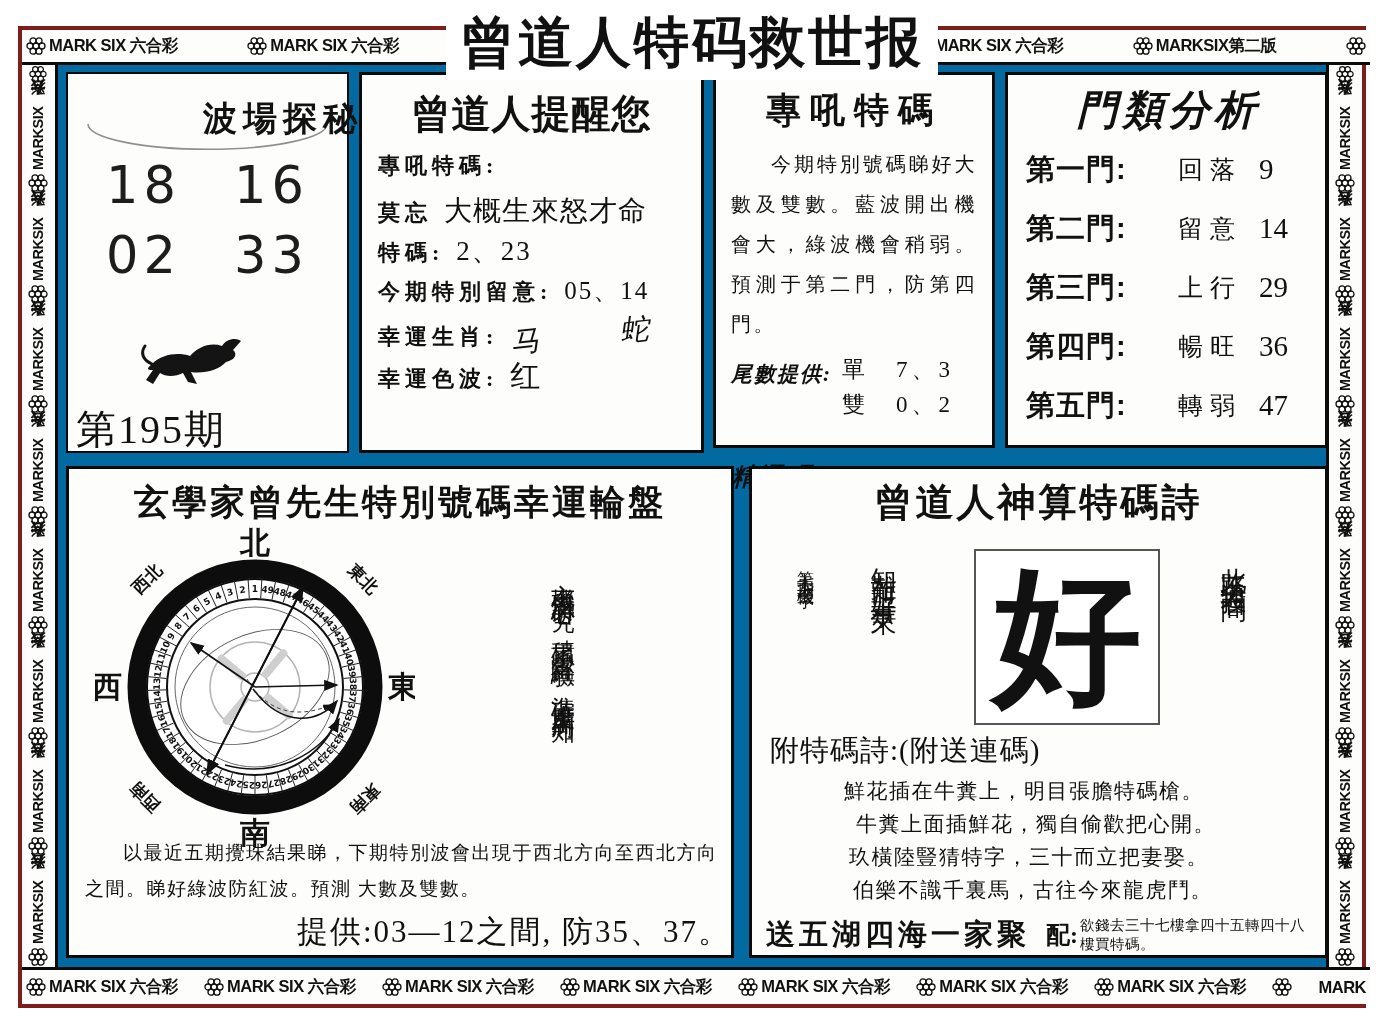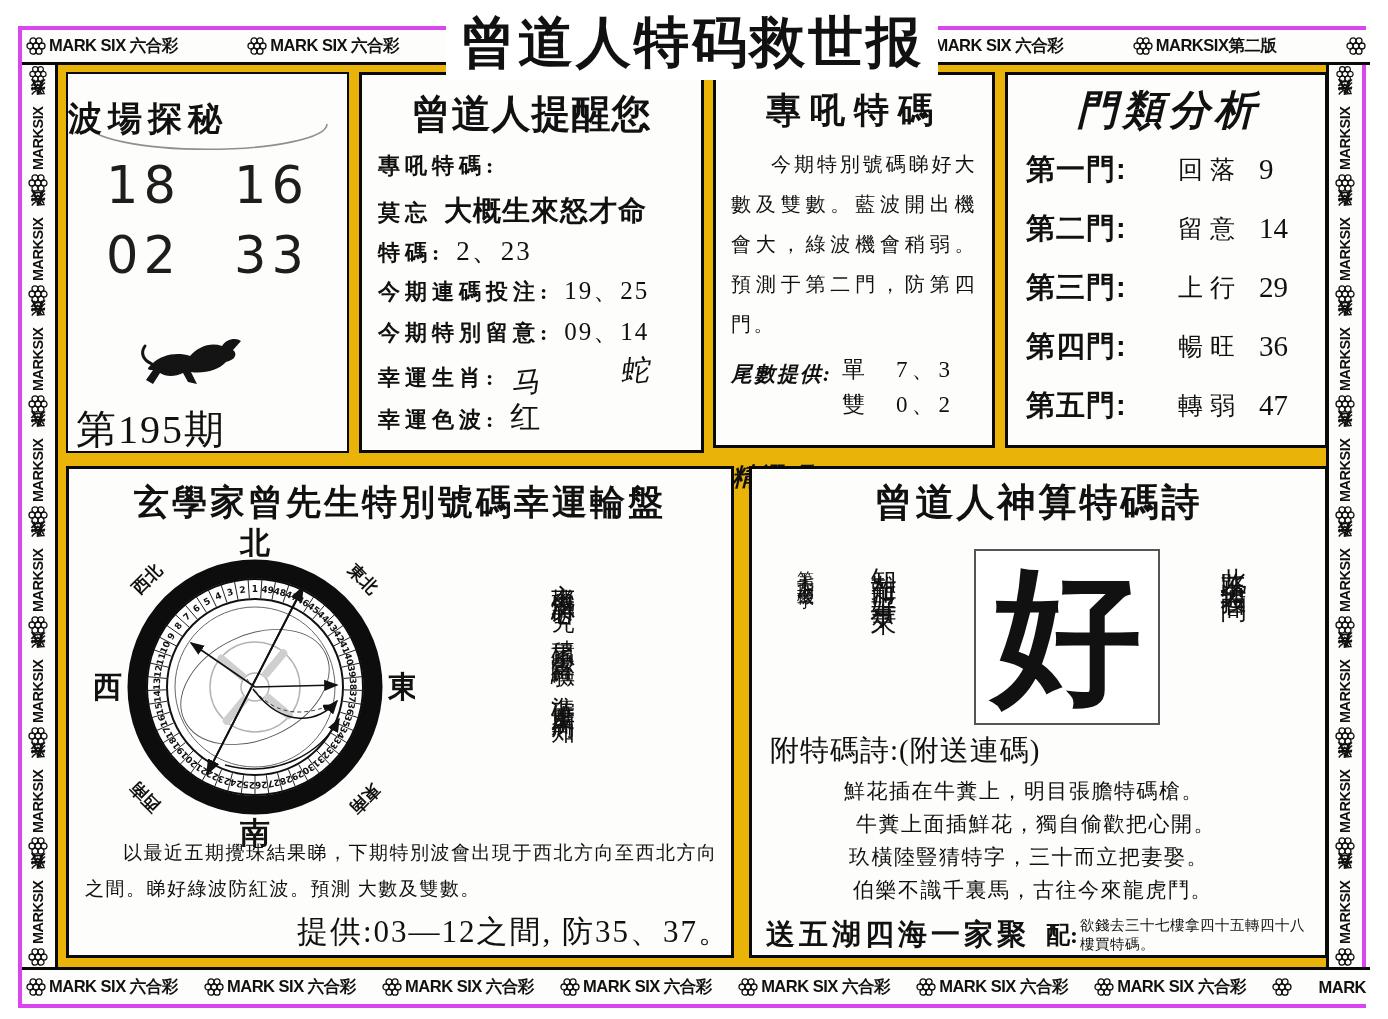--- a/index.html
+++ b/index.html
@@ -1,19 +1,19 @@
 <!DOCTYPE html>
 <html><head>
 <meta charset="utf-8">
 <style>
   html,body{margin:0;padding:0;}
   body{width:1388px;height:1019px;position:relative;background:#ffffff;
        font-family:"Liberation Serif", serif;color:#111;overflow:hidden;}
   .frame{position:absolute;left:18px;top:26px;width:1340px;height:974px;
-         border:4px solid #d946ef;background:#eab308;}
+         border:4px solid #7f1d1d;background:#0369a1;}
   
   .strip{position:absolute;display:flex;align-items:center;overflow:hidden;background:#fdfdfb;}
   .strip-top{left:0;top:0;width:100%;height:32px;border-bottom:3px solid #0a0a0a;justify-content:space-between;padding:0 4px;}
   .strip-bottom{left:0;bottom:0;width:100%;height:34px;border-top:3px solid #0a0a0a;justify-content:space-between;padding:0 4px;}
   .strip-left{left:0;top:35px;bottom:37px;width:33px;border-right:3px solid #0a0a0a;}
   .strip-right{right:0;top:35px;bottom:37px;width:33px;border-left:3px solid #0a0a0a;}
   .side-inner{writing-mode:vertical-rl;transform:rotate(180deg);height:100%;width:100%;
               display:flex;align-items:center;justify-content:space-between;}
   .seg{display:flex;align-items:center;gap:3px;white-space:nowrap;}
   .seg-text{font-family:"Liberation Sans", sans-serif;font-size:16.5px;font-weight:700;letter-spacing:-0.5px;}
@@ -21,37 +21,37 @@
   .flower{flex:0 0 auto;}
   
   .main-title{position:absolute;left:50%;top:-24px;transform:translateX(-50%);
       background:#fff;padding:0 14px;font-family:Liberation Mono, monospace;
       font-size:55px;font-weight:900;letter-spacing:3px;white-space:nowrap;z-index:6;}
   
   .box{position:absolute;background:#fdfdfb;border:3px solid #0a0a0a;box-sizing:border-box;}
   
   .box-bochang{left:44px;top:42px;width:283px;height:381px;border-width:2px;}
   .bochang-ellipse{position:absolute;left:12px;top:32px;width:255px;height:70px;}
-  .bochang-title{position:absolute;left:0;top:22px;width:100%;text-align:left;
-      font-size:34px;font-weight:700;letter-spacing:6px;}
+  .bochang-title{position:absolute;left:0;top:22px;width:100%;text-align:right;
+      font-size:34px;font-weight:700;letter-spacing:6px;padding-left:16px;}
   .num-row{position:absolute;left:0;width:100%;display:flex;justify-content:space-between;
       padding:0 38px;box-sizing:border-box;font-family:"DejaVu Sans", sans-serif;
       font-size:51px;color:#1d1d1d;letter-spacing:5px;}
   .num-row1{top:82px;}
   .num-row2{top:152px;}
   .horse{position:absolute;left:66px;top:258px;width:120px;height:58px;}
   .issue{position:absolute;left:8px;top:328px;font-size:40px;letter-spacing:2px;}
   
   .box-remind{left:337px;top:42px;width:345px;height:381px;padding:10px 16px 0 16px;}
   .remind-title{text-align:center;font-family:"Liberation Sans", sans-serif;
       font-size:39px;font-weight:900;letter-spacing:1px;margin:2px 0 10px 0;}
   .r-row{display:flex;align-items:baseline;height:41px;}
   .r-label{font-weight:700;font-size:22px;letter-spacing:5px;white-space:nowrap;}
   .r-value{margin-left:12px;font-size:25px;letter-spacing:2px;}
-  .r-value-big{font-size:28px;font-weight:700;letter-spacing:1px;}
+  .r-value-big{font-size:28px;font-weight:400;letter-spacing:1px;}
   .r-cursive{font-style:italic;transform:rotate(-6deg);display:inline-block;font-size:29px;letter-spacing:26px;}
   .r-red{font-size:30px;}
   
   .box-zhuan{left:691px;top:42px;width:282px;height:376px;padding:8px 15px 0 15px;}
   .zh-title{text-align:center;font-size:35px;font-weight:800;letter-spacing:9px;margin:4px 0 10px 0;}
   .zh-para{font-size:20px;line-height:40px;text-align:justify;text-indent:2em;letter-spacing:2.5px;}
   .zh-tails{display:flex;margin-top:8px;align-items:flex-start;}
   .zh-tail-label{font-size:21px;font-weight:800;font-style:italic;letter-spacing:2px;white-space:nowrap;margin-top:8px;}
   .zh-tail-rows{margin-left:10px;font-size:23px;line-height:35px;letter-spacing:4px;}
   .zh-select{display:flex;align-items:baseline;margin-top:8px;}
@@ -530,26 +530,22 @@
     </div>
     <div class="r-row">
       <span class="r-label">莫忘</span>
       <span class="r-value r-value-big">大概生來怒才命</span>
     </div>
     <div class="r-row">
       <span class="r-label">特碼:</span>
       <span class="r-value" style="font-size:27px">2、23</span>
     </div>
     <div class="r-row">
-      <span class="r-label">今期連碼投注:</span>
-      <span class="r-value">19、25</span>
-    </div>
-    <div class="r-row">
       <span class="r-label">今期特別留意:</span>
-      <span class="r-value">09、14</span>
+      <span class="r-value">05、14</span>
     </div>
     <div class="r-row">
       <span class="r-label">幸運生肖:</span>
       <span class="r-value r-cursive">马　蛇</span>
     </div>
     <div class="r-row">
       <span class="r-label">幸運色波:</span>
       <span class="r-value r-red">红</span>
     </div>
   </div>

